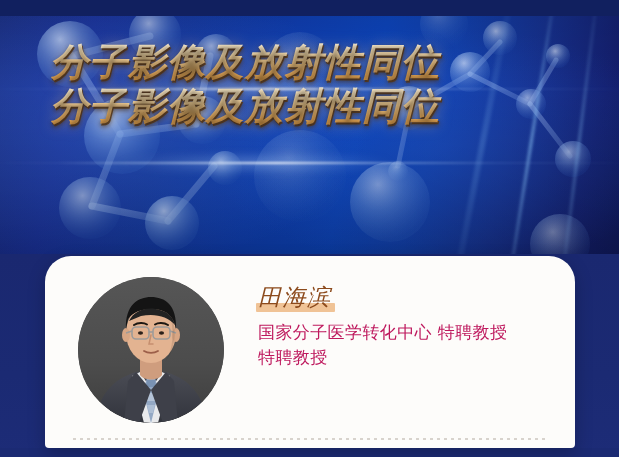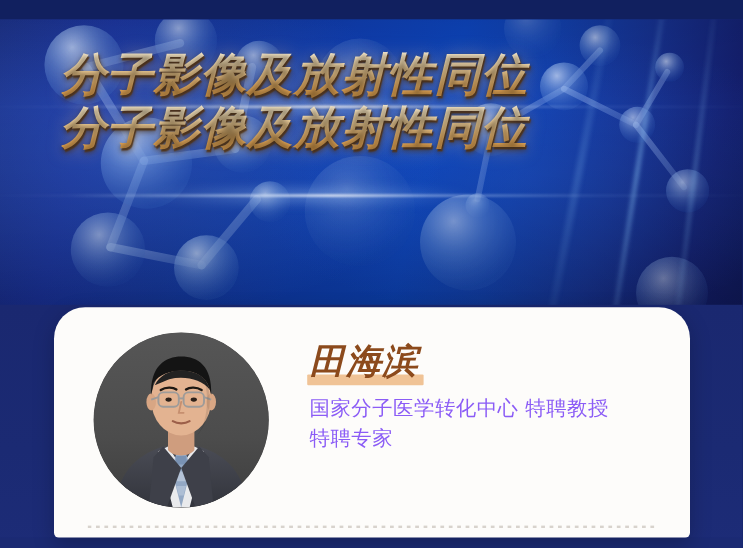--- a/index.html
+++ b/index.html
@@ -185,31 +185,31 @@
     left: -2px;
     right: -3px;
     bottom: 1px;
     height: 9px;
     background: #f0c396;
     border-radius: 1px;
   }
   .speaker-name {
     position: relative;
     font-family: "DejaVu Sans", "Liberation Sans", sans-serif;
-    font-size: 29px;
-    font-weight: bold;
+    font-size: 23px;
+    font-weight: normal;
     font-style: italic;
     letter-spacing: 1.5px;
     color: #8c4a1c;
   }
   .speaker-line {
     font-family: "DejaVu Sans", "Liberation Sans", sans-serif;
     font-size: 17px;
     line-height: 25px;
-    color: #8b5cf6;
+    color: #be185d;
     letter-spacing: .4px;
     white-space: nowrap;
   }
 
   
   .bottom-band {
     position: absolute;
     left: 0;
     bottom: 0;
     width: 619px;
@@ -381,20 +381,20 @@
         </g>
       </svg>
     </div>
 
     <div class="speaker">
       <div class="speaker-name-wrap">
         <span class="speaker-name-hl"></span>
         <span class="speaker-name">田海滨</span>
       </div>
       <div class="speaker-line">国家分子医学转化中心 特聘教授</div>
-      <div class="speaker-line">特聘专家</div>
+      <div class="speaker-line">特聘教授</div>
     </div>
 
     <div class="card-dots"></div>
   </div>
 
   <div class="bottom-band"></div>
 </div>
 
 </body></html>

